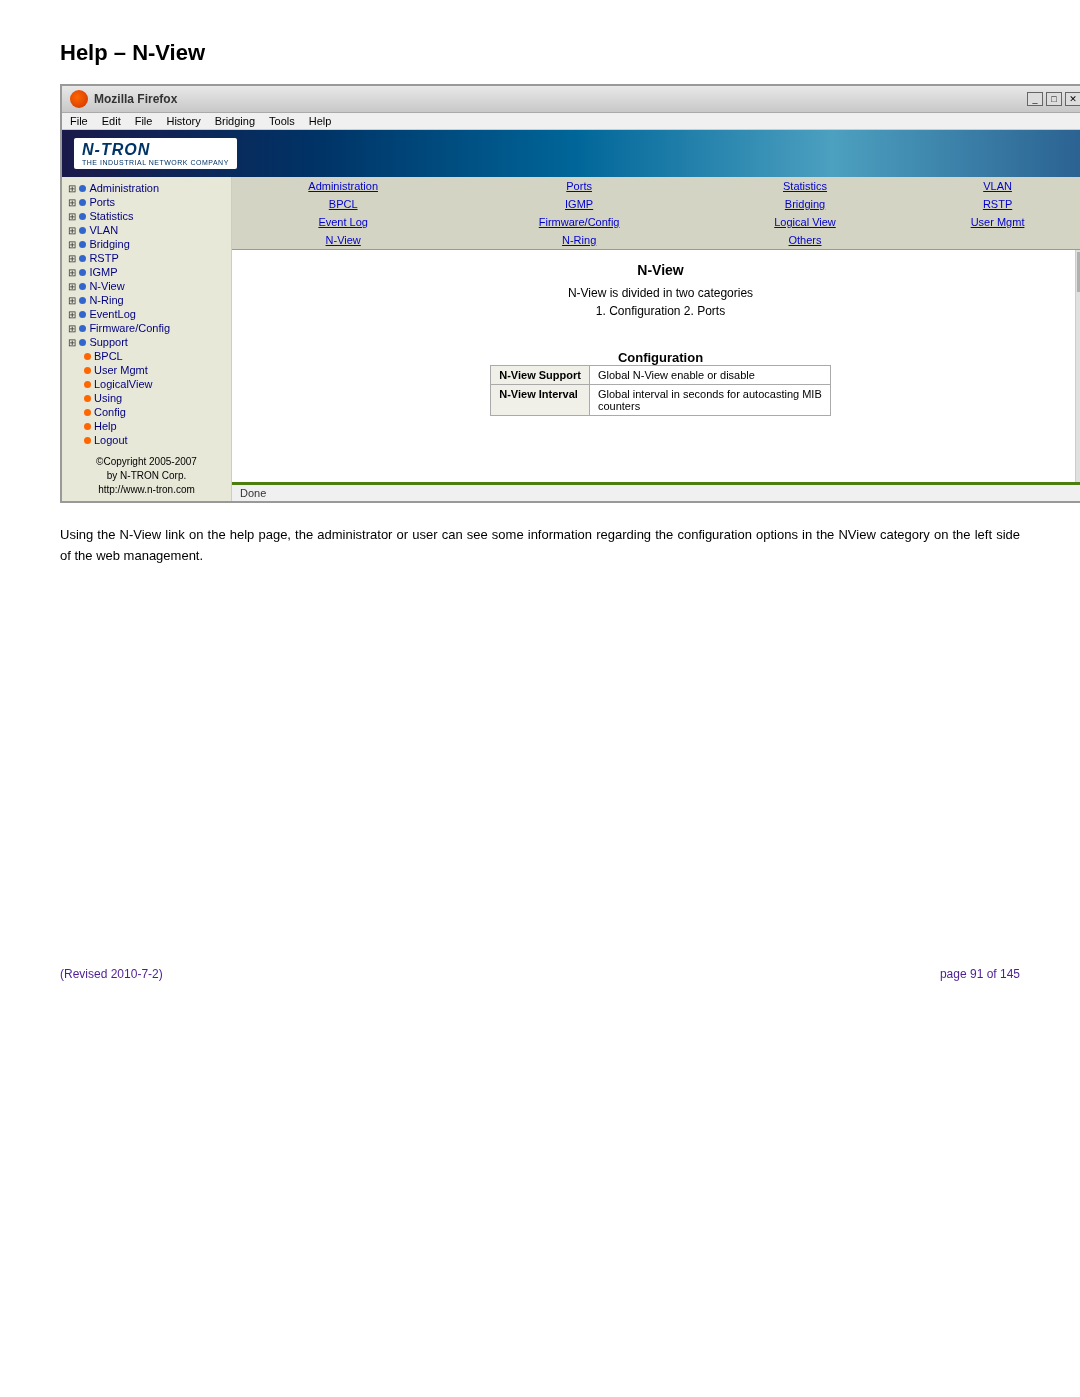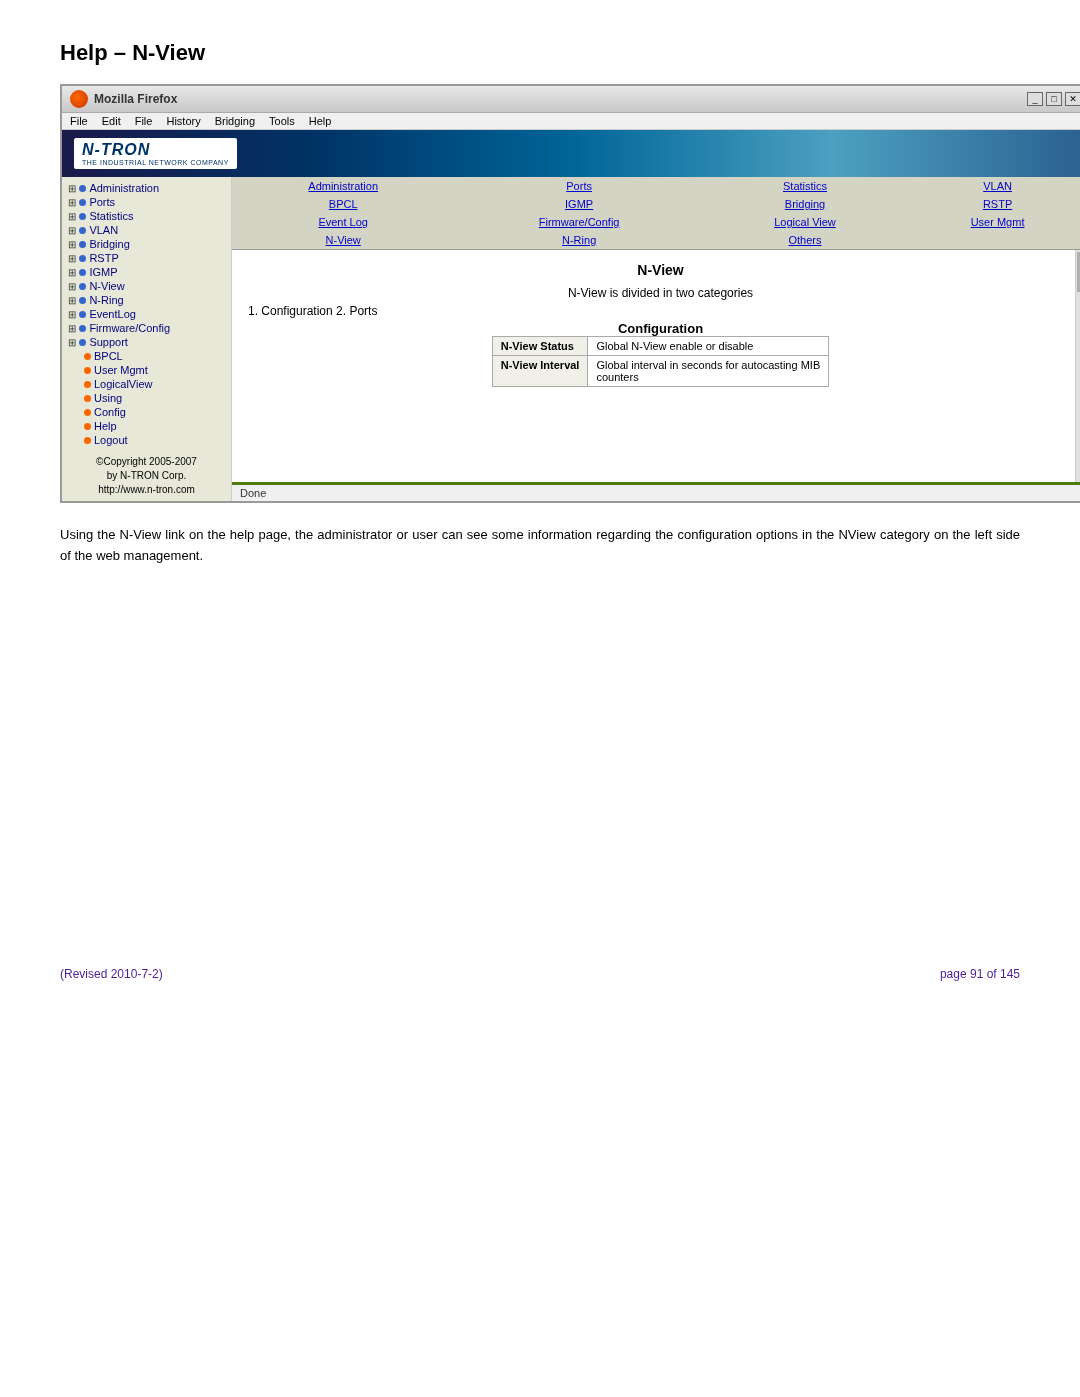--- a/index.html
+++ b/index.html
@@ -234,22 +234,23 @@
       margin-bottom: 8px;
     }
 
     .nview-subtitle {
       text-align: center;
       font-size: 12px;
       margin-bottom: 4px;
     }
 
     .nview-categories {
+      text-align: center;
       font-size: 12px;
-      margin-bottom: 3px;
+      margin-bottom: 32px;
     }
 
     .config-title {
       text-align: center;
       font-weight: bold;
       font-size: 13px;
       margin-bottom: 0;
     }
 
     .config-table {
@@ -475,21 +476,21 @@
           <div class="page-content-inner">
             <div class="nview-title">N-View</div>
             <div class="nview-subtitle">N-View is divided in two categories</div>
             <div class="nview-categories">1. Configuration   2. Ports</div>
 
             <div class="config-title">Configuration</div>
 
             <table class="config-table">
               <tbody>
                   <tr>
-                <td>N-View Status</td>
+                <td>N-View Support</td>
                 <td>Global N-View enable or disable</td>
               </tr>
               <tr>
                 <td>N-View Interval</td>
                 <td>Global interval in seconds for autocasting MIB<br>counters</td>
               </tr>
             </tbody>
               </table>
           </div>
 

